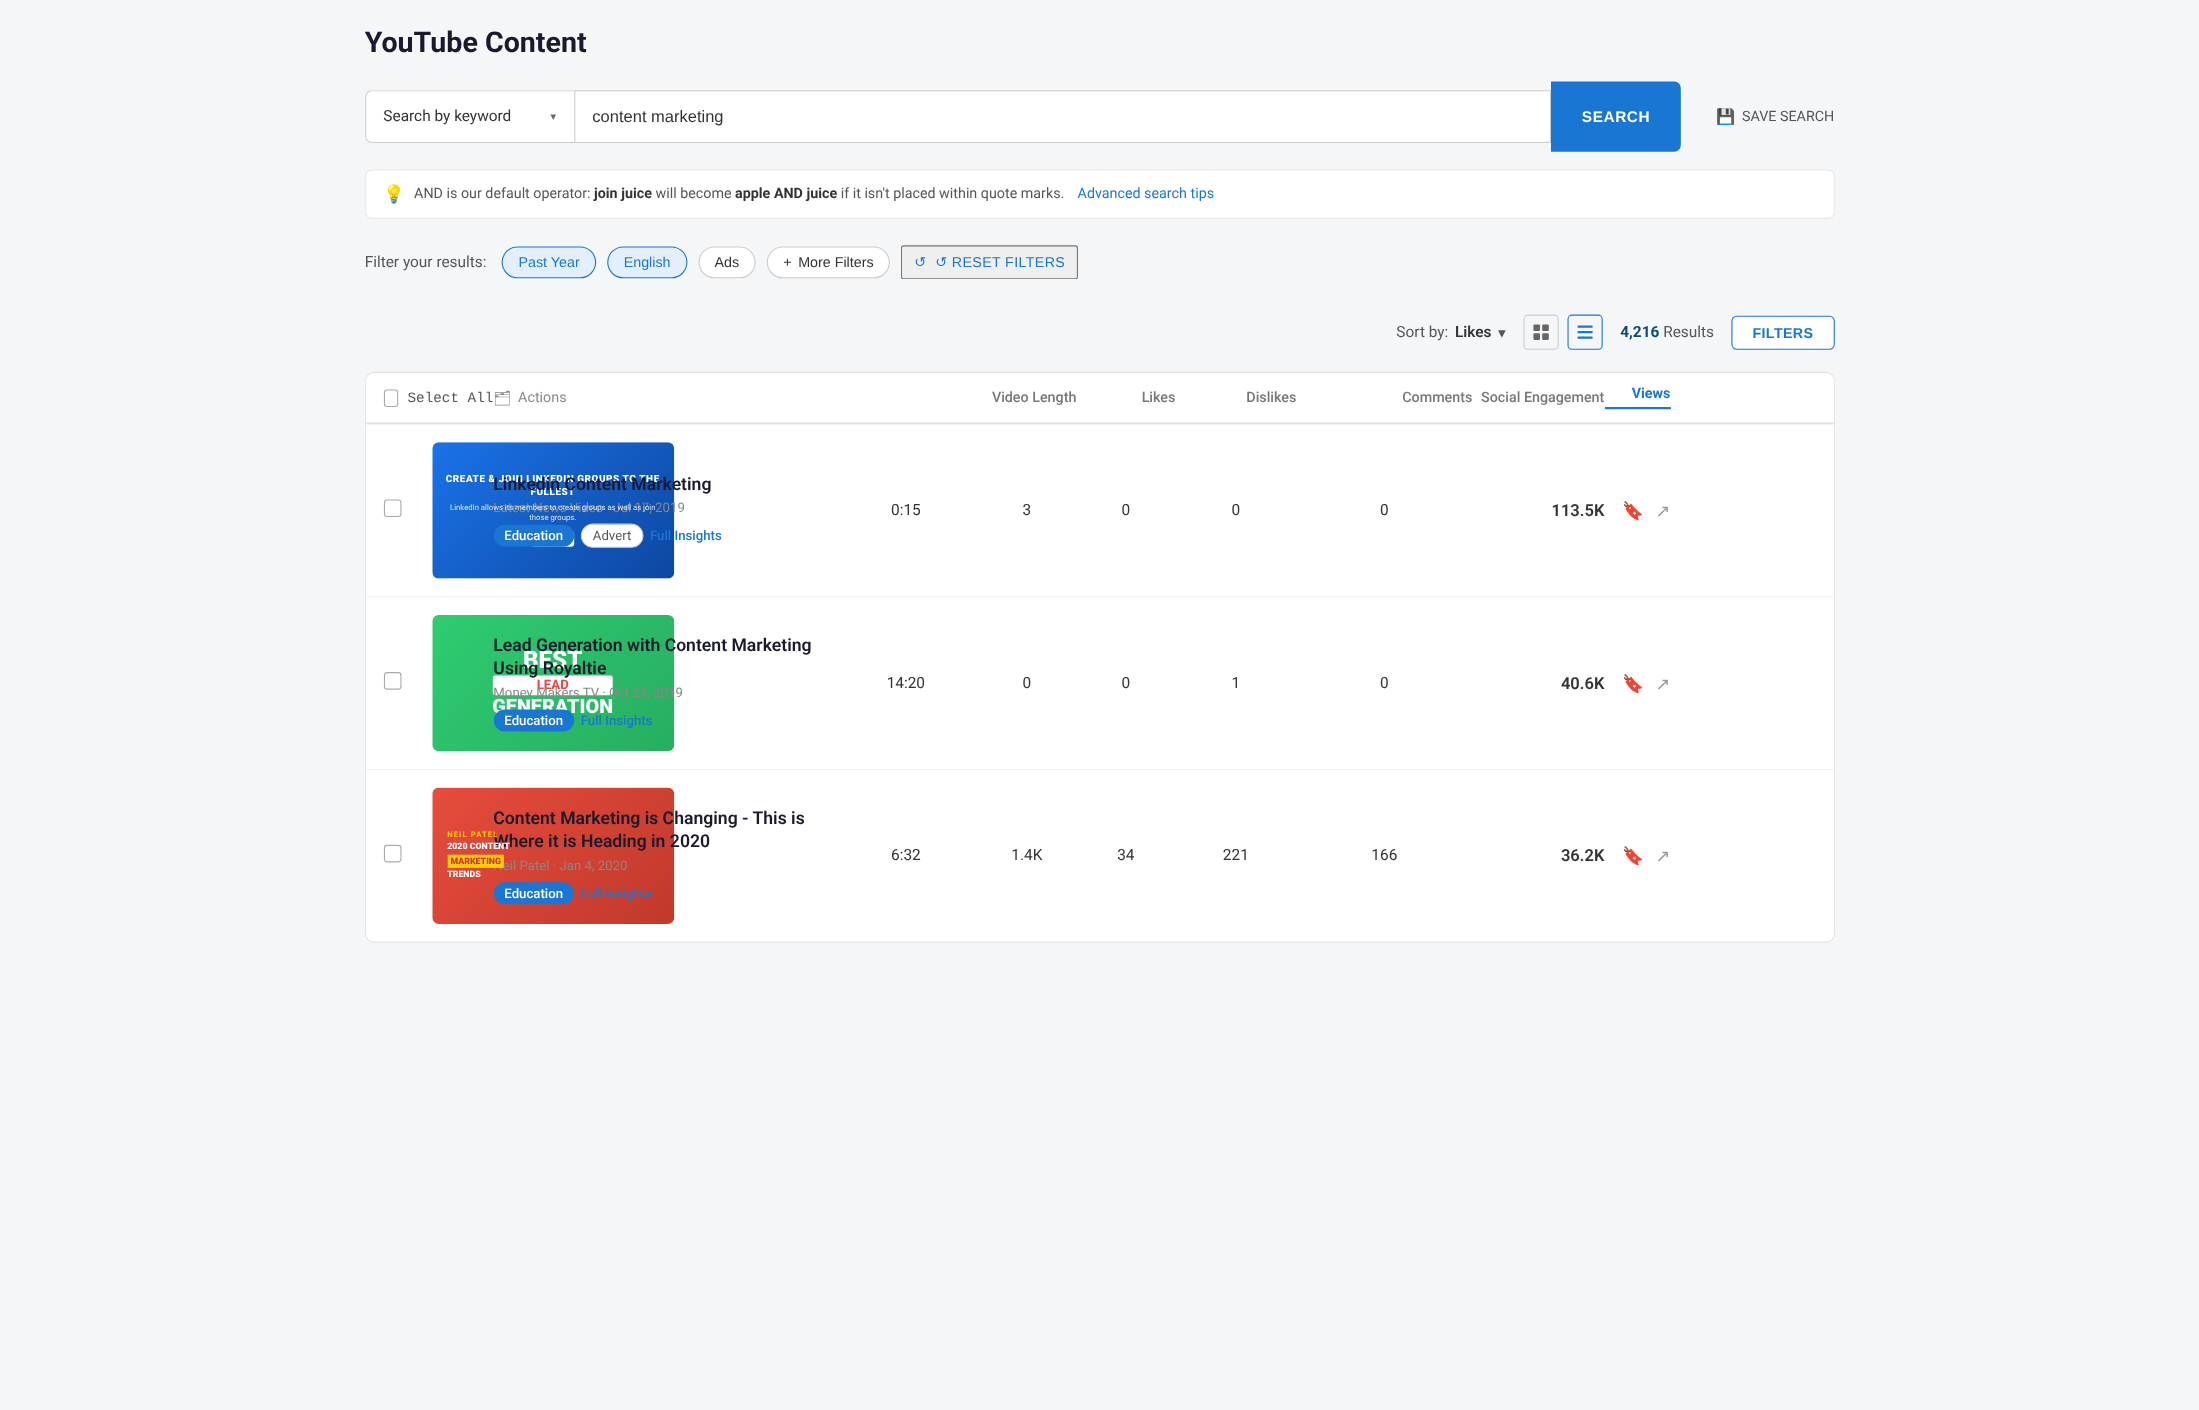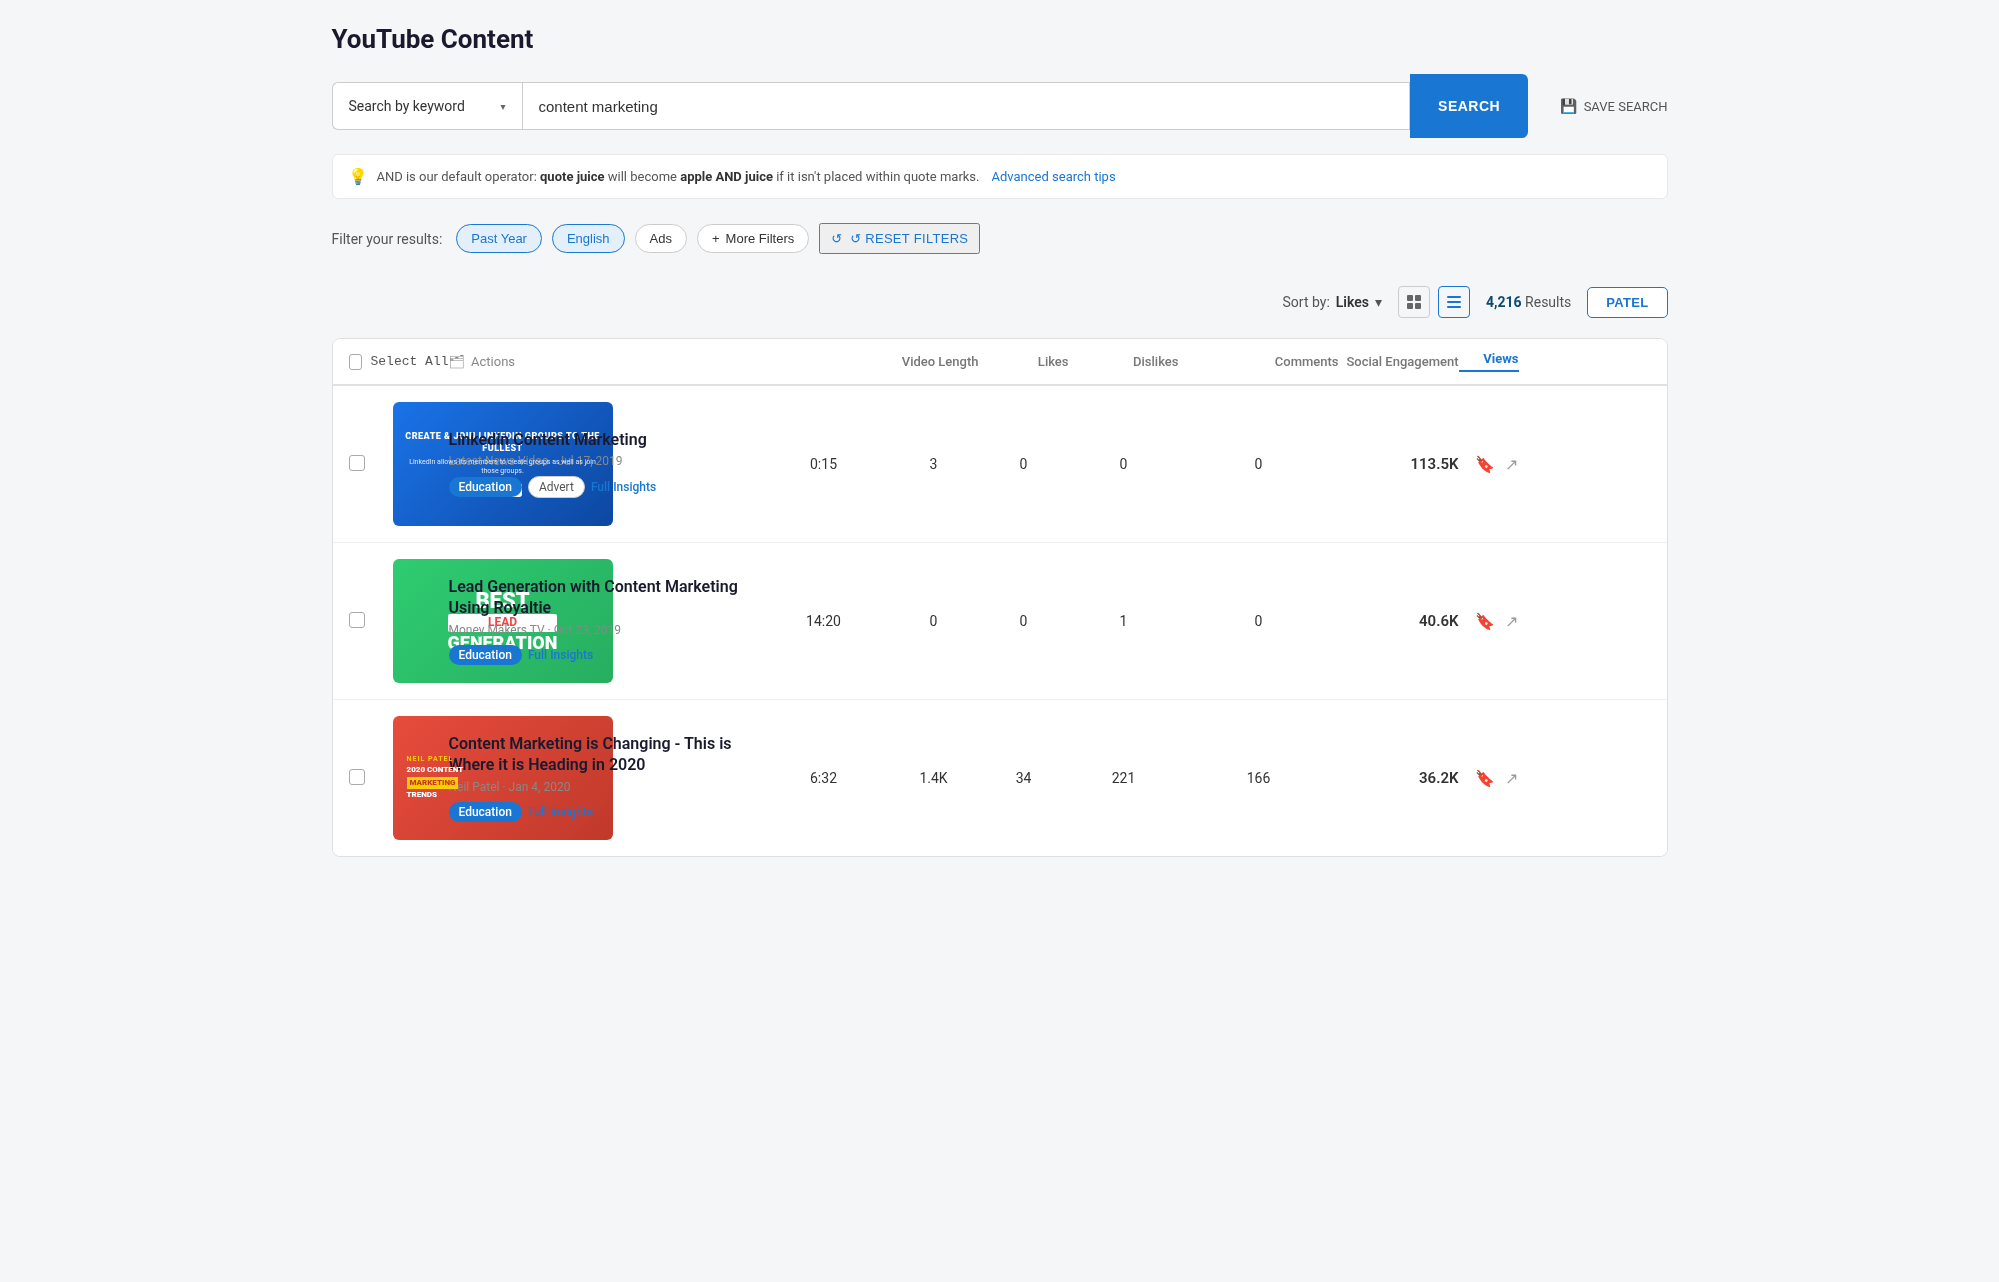--- a/index.html
+++ b/index.html
@@ -92,21 +92,21 @@
     <div class="save-search">
       <span class="save-icon">💾</span>
       <span>SAVE SEARCH</span>
     </div>
   </div>
 
   <div class="tips-bar">
     <span class="bulb">💡</span>
     <span>
       <span>AND is our default operator:</span>
-      <strong>quote juice</strong>
+      <strong>join juice</strong>
       <span>will become</span>
       <strong>apple AND juice</strong>
       <span>if it isn't placed within quote marks.</span>
     </span>
     <a class="tips-link">Advanced search tips</a>
   </div>
 
   <div class="filter-bar">
     <span class="filter-label">Filter your results:</span>
     <button class="filter-chip active">Past Year</button>
@@ -142,21 +142,21 @@
             <rect x="1" y="2" width="14" height="2" rx="1"></rect>
             <rect x="1" y="7" width="14" height="2" rx="1"></rect>
             <rect x="1" y="12" width="14" height="2" rx="1"></rect>
           </svg>
       </div>
     </div>
     <div class="results-count">
       <strong>4,216</strong>
       <span>Results</span>
     </div>
-    <button class="export-btn">PATEL</button>
+    <button class="export-btn">FILTERS</button>
   </div>
 
   <div class="table-wrapper">
 
     <div class="table-header">
       <div class="select-all-cell" style="grid-column:1/3;">
         <div class="checkbox"></div>
         <span class="select-all-label">Select All</span>
       </div>
       <div class="actions-cell" style="grid-column:3/4; justify-content:flex-start; padding-left:0;">

